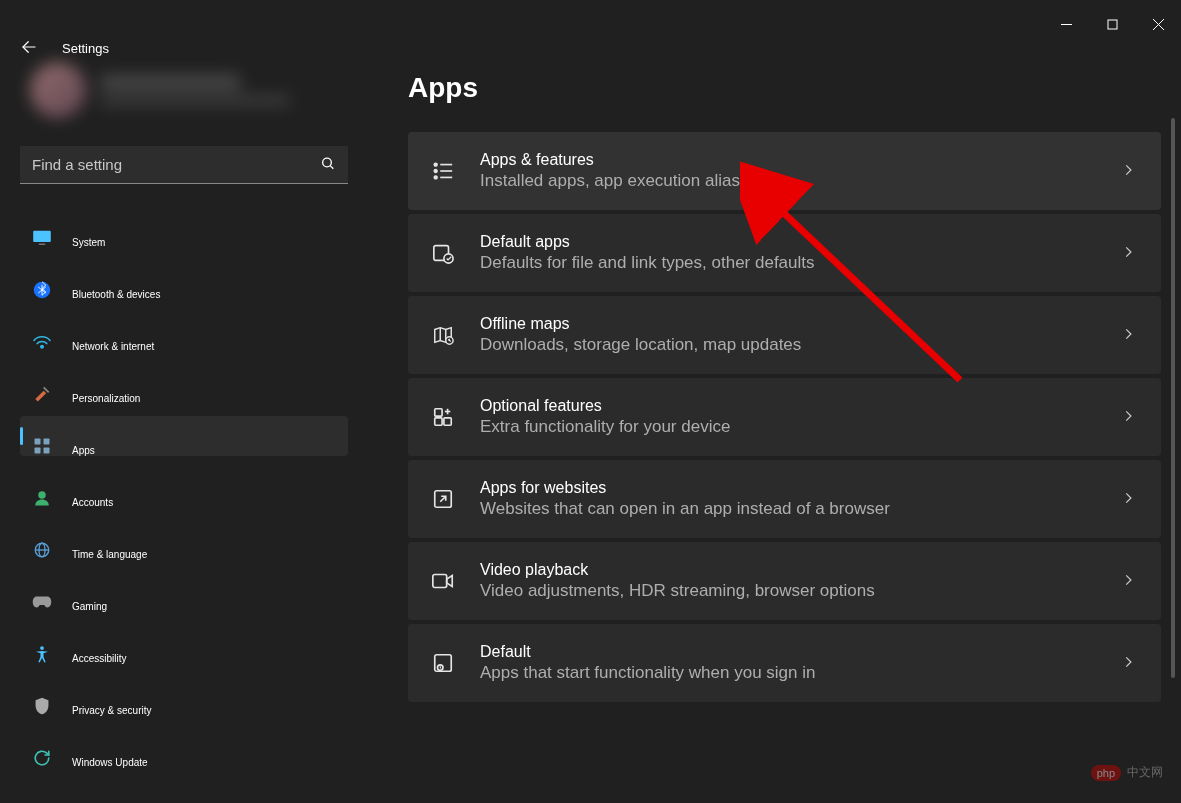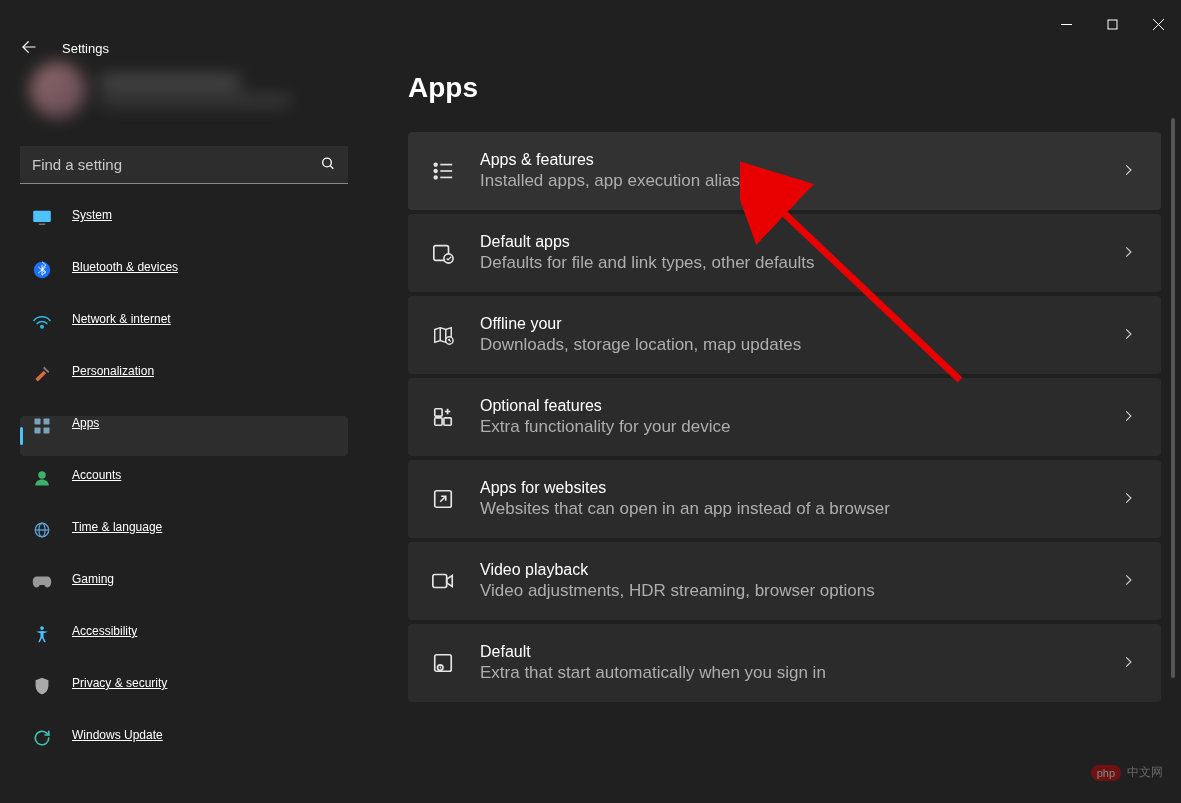--- a/index.html
+++ b/index.html
@@ -68,26 +68,25 @@
     border-bottom: 1px solid #888;
     padding: 0 40px 0 12px;
     color: #fff;
     font-size: 15px;
   }
   .search input::placeholder { color: #c8c8c8; }
   .search .icon { position: absolute; right: 12px; top: 50%; transform: translateY(-50%); }
 
   .nav { display: flex; flex-direction: column; gap: 2px; }
   .nav-item {
-    display: flex; align-items: flex-start; gap: 20px;
+    display: flex; align-items: flex-end; gap: 20px;
     height: 40px; padding: 0 12px;
     border-radius: 4px;
-    font-size: 12px;
+    font-size: 10px;
     position: relative;
-    text-decoration: underline;
   }
   .nav-item.selected { background: #2d2d2d; }
   .nav-item.selected::before {
     content: ""; position: absolute; left: 0; top: 11px; bottom: 11px;
     width: 3px; background: #4cc2ff; border-radius: 2px;
   }
   .nav-item .icon { width: 20px; height: 20px; display:flex; align-items:center; justify-content:center; font-size:17px; }
   .nav-item.gap-top { margin-top: 10px; }
 
   
@@ -391,21 +390,21 @@
         <span class="c-icon">
           <svg width="22" height="22" viewBox="0 0 24 24" fill="none" stroke="#e5e5e5" stroke-width="1.6">
                 <path d="M3 6l6-2 6 2 6-2v14l-6 2-6-2-6 2z"></path>
                 <line x1="9" y1="4" x2="9" y2="18"></line>
                 <line x1="15" y1="6" x2="15" y2="20"></line>
                 <circle cx="19" cy="18" r="4" fill="#2b2b2b"></circle>
                 <path d="M19 16v2.5M17.5 17l3 2" stroke-width="1.3"></path>
               </svg>
         </span>
         <div class="c-text">
-          <div class="c-title">Offline your</div>
+          <div class="c-title">Offline maps</div>
           <div class="c-sub">Downloads, storage location, map updates</div>
         </div>
         <span class="chev">
           <svg width="14" height="14" viewBox="0 0 24 24" fill="none" stroke="currentColor" stroke-width="2">
                 <polyline points="9 4 17 12 9 20"></polyline>
               </svg>
         </span>
       </div>
 
       <div class="card">
@@ -468,21 +467,21 @@
       <div class="card">
         <span class="c-icon">
           <svg width="22" height="22" viewBox="0 0 24 24" fill="none" stroke="#e5e5e5" stroke-width="1.8">
                 <rect x="3" y="3" width="18" height="18" rx="2"></rect>
                 <circle cx="9" cy="17" r="3" fill="#2b2b2b" stroke="#e5e5e5"></circle>
                 <path d="M9 15.5v1.5l1 .8" stroke-width="1.2"></path>
               </svg>
         </span>
         <div class="c-text">
           <div class="c-title">Default</div>
-          <div class="c-sub">Extra that start automatically when you sign in</div>
+          <div class="c-sub">Apps that start functionality when you sign in</div>
         </div>
         <span class="chev">
           <svg width="14" height="14" viewBox="0 0 24 24" fill="none" stroke="currentColor" stroke-width="2">
                 <polyline points="9 4 17 12 9 20"></polyline>
               </svg>
         </span>
       </div>
 
     </div>
     </div>

